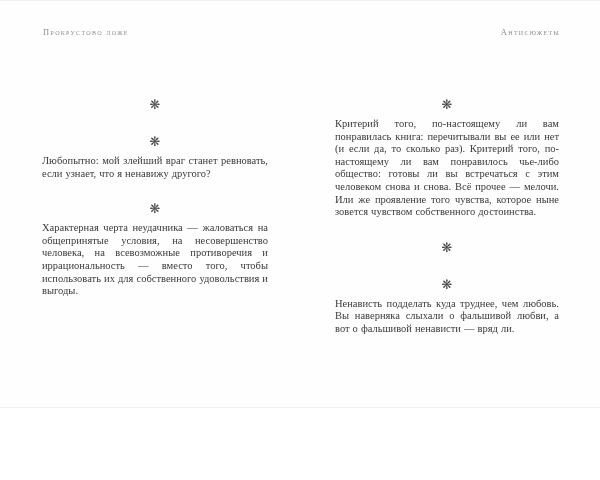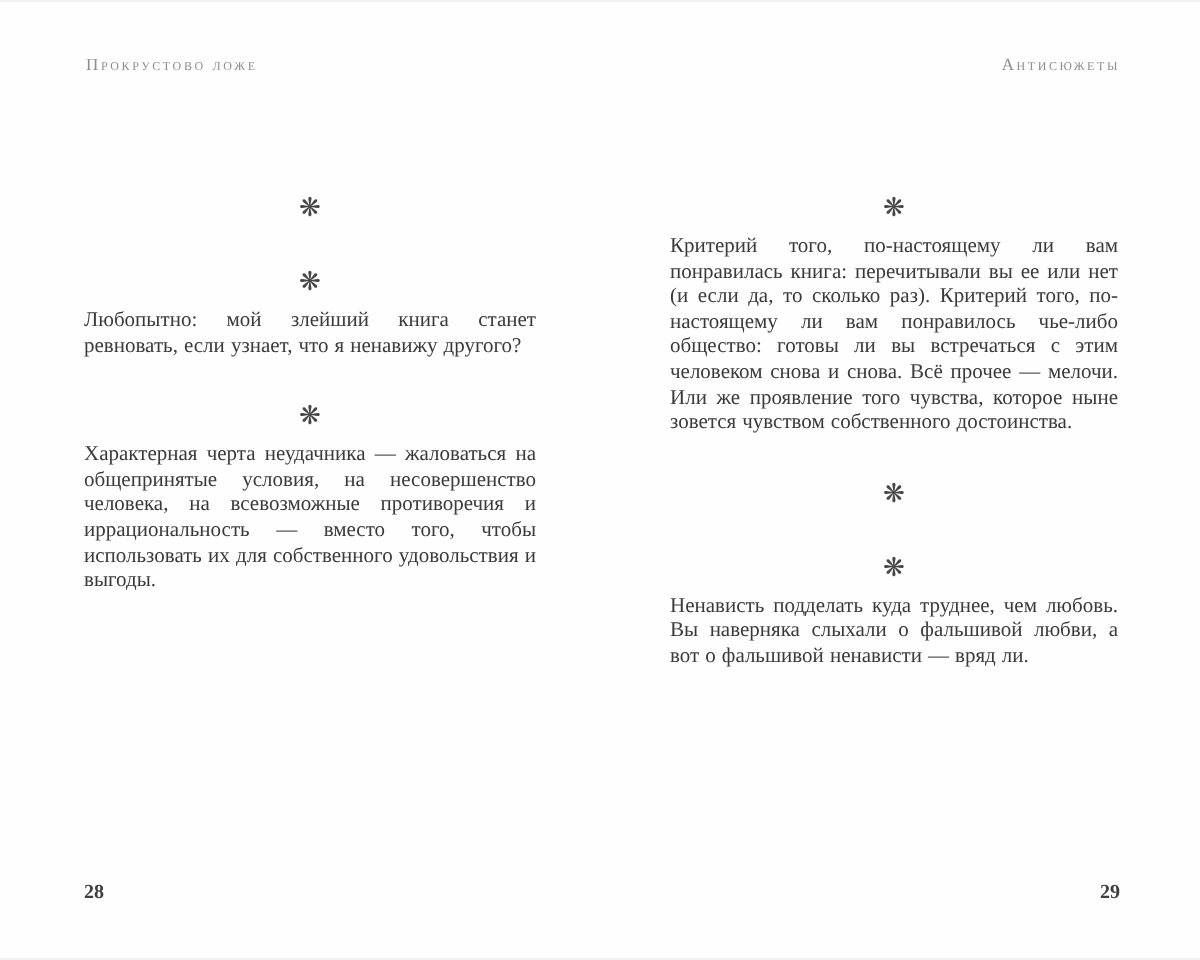--- a/index.html
+++ b/index.html
@@ -3,21 +3,21 @@
 <meta charset="utf-8">
 <style>
   html, body {
     margin: 0;
     padding: 0;
     background: #ffffff;
   }
   .spread {
     position: relative;
     width: 600px;
-    height: 480px;
+    height: 408px;
     background: #fefefe;
     font-family: "Liberation Serif", serif;
     box-sizing: border-box;
     border-top: 1px solid #f1f1f1;
     border-bottom: 1px solid #f1f1f1;
     overflow: hidden;
   }
   .running-header {
     position: absolute;
     top: 26px;
@@ -79,21 +79,21 @@
   <span class="running-header right">Антисюжеты</span>
 
   <div class="page-column left">
 
     <div class="aphorism-block">
       <div class="ornament">❋</div>
     </div>
 
     <div class="aphorism-block">
       <div class="ornament">❋</div>
-      <p class="aphorism">Любопытно: мой злейший книга станет ревновать, если узнает, что я ненавижу другого?</p>
+      <p class="aphorism">Любопытно: мой злейший враг станет ревновать, если узнает, что я ненавижу другого?</p>
     </div>
 
     <div class="aphorism-block">
       <div class="ornament">❋</div>
       <p class="aphorism">Характерная черта неудачника — жаловаться на общепринятые условия, на несовершенство человека, на всевозможные противоречия и иррациональность — вместо того, чтобы использовать их для собственного удовольствия и выгоды.</p>
     </div>
 
   </div>
 
   <div class="page-column right">

